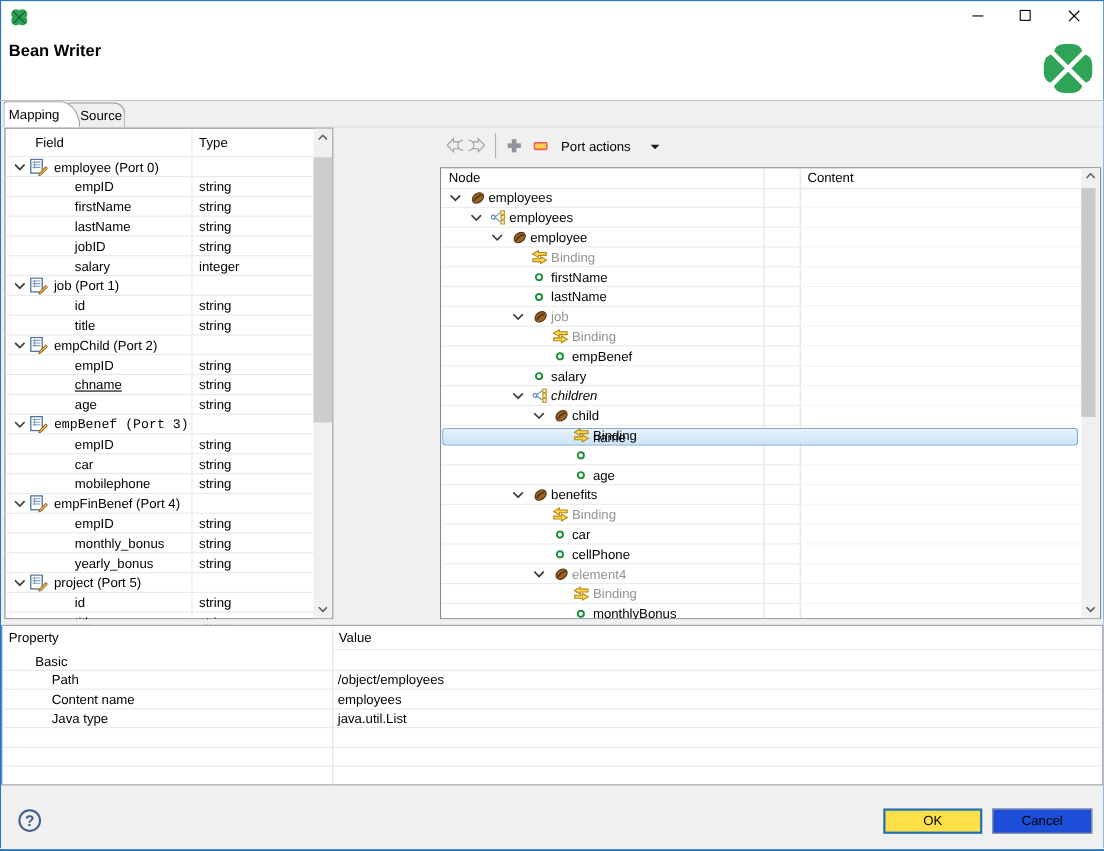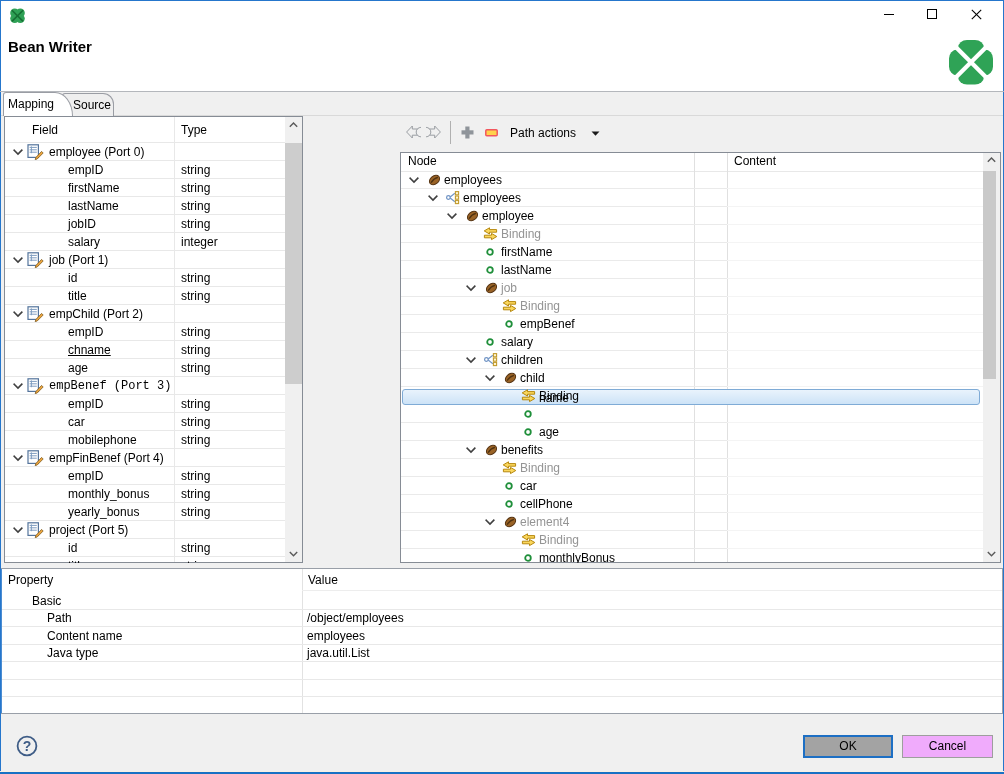--- a/index.html
+++ b/index.html
@@ -204,21 +204,21 @@
     <circle cx="0.1" cy="7.1" r="4.7" fill="#f0f0f0" stroke="#999da2" stroke-width="1"></circle>
   </svg>
 <div class="abs" style="left:450px;top:121px;width:1px;height:23px;background:#b0b0b0"></div>
 <svg style="position:absolute;left:461px;top:126px" width="13" height="13" viewBox="0 0 13 13">
     <rect x="4.3" y="0.5" width="4.2" height="12" fill="#8f949a"></rect>
     <rect x="0.5" y="4.3" width="12" height="4.2" fill="#8f949a"></rect>
   </svg>
 <svg style="position:absolute;left:485px;top:129px" width="13" height="8" viewBox="0 0 13 8">
     <rect x="0.8" y="0.8" width="11.4" height="6" rx="1" fill="#ffd24b" stroke="#f2565e" stroke-width="1.5"></rect>
   </svg>
-<div class="txt" style="left:510px;top:124px;">Path actions</div>
+<div class="txt" style="left:510px;top:124px;">Port actions</div>
 <svg style="position:absolute;left:591px;top:131px" width="9" height="5" viewBox="0 0 9 5">
     <polygon points="0.5,0.5 8.5,0.5 4.5,4.7" fill="#1a1a1a"></polygon>
   </svg>
 <div class="abs" style="left:400px;top:152px;width:601px;height:411px;background:#fff;border:1px solid #868c95;box-sizing:border-box"></div>
 <div class="txt" style="left:408px;top:152px;">Node</div>
 <div class="txt" style="left:734px;top:152px;">Content</div>
 <div class="hline" style="left:401px;top:171px;width:582px;"></div>
 <div class="vline" style="left:694px;top:153px;height:409px;background:#e0e0e0"></div>
 <div class="vline" style="left:727px;top:153px;height:409px;background:#e0e0e0"></div>
 <svg style="position:absolute;left:409px;top:177px" width="10" height="7" viewBox="0 0 10 7">
@@ -313,21 +313,21 @@
     <polyline points="1.2,1.2 5,5 8.8,1.2" fill="none" stroke="#404040" stroke-width="1.6" stroke-linecap="square"></polyline>
   </svg>
 <svg style="position:absolute;left:484px;top:353px" width="14" height="14" viewBox="0 0 14 14">
     <circle cx="2.4" cy="6.5" r="1.8" fill="none" stroke="#6f93c4" stroke-width="1.2"></circle>
     <line x1="4.2" y1="6" x2="8.8" y2="2.3" stroke="#6f93c4" stroke-width="1.1"></line>
     <line x1="4.2" y1="7" x2="8.8" y2="10.7" stroke="#6f93c4" stroke-width="1.1"></line>
     <rect x="9.4" y="0.6" width="3.2" height="3.2" fill="#fdf3cf" stroke="#c29b2e" stroke-width="1.1"></rect>
     <rect x="9.4" y="5" width="3.2" height="3.2" fill="#fdf3cf" stroke="#c29b2e" stroke-width="1.1"></rect>
     <rect x="9.4" y="9.4" width="3.2" height="3.2" fill="#fdf3cf" stroke="#c29b2e" stroke-width="1.1"></rect>
   </svg>
-<div class="txt" style="left:501px;top:351px;">children</div>
+<div class="txt" style="left:501px;top:351px;font-style:italic;">children</div>
 <div class="hline" style="left:401px;top:368px;width:326px;background:#eaeaea"></div>
 <div class="hline" style="left:727px;top:368px;width:256px;background:#f4f4f4"></div>
 <svg style="position:absolute;left:485px;top:375px" width="10" height="7" viewBox="0 0 10 7">
     <polyline points="1.2,1.2 5,5 8.8,1.2" fill="none" stroke="#404040" stroke-width="1.6" stroke-linecap="square"></polyline>
   </svg>
 <svg style="position:absolute;left:504px;top:372px" width="13" height="12" viewBox="0 0 13 12">
     <g transform="rotate(-38 6.5 6)">
       <ellipse cx="6.5" cy="6" rx="5.6" ry="4.1" fill="#9a6326" stroke="#553312" stroke-width="1"></ellipse>
       <path d="M2.2 6 Q6.5 4.2 10.8 6" fill="none" stroke="#4e3110" stroke-width="1.4"></path>
     </g>
@@ -433,13 +433,13 @@
 <div class="hline" style="left:2px;top:644px;width:1000px;"></div>
 <div class="hline" style="left:2px;top:661px;width:1000px;"></div>
 <div class="hline" style="left:2px;top:679px;width:1000px;"></div>
 <div class="hline" style="left:2px;top:696px;width:1000px;"></div>
 <div class="abs" style="left:1px;top:569px;width:1px;height:144px;background:#4a8cd2"></div>
 <div class="abs" style="left:1px;top:715px;width:1002px;height:56px;background:#f0f0f0"></div>
 <svg style="position:absolute;left:16px;top:735px" width="22" height="22" viewBox="0 0 22 22">
     <circle cx="11" cy="11" r="9.4" fill="none" stroke="#3e5c86" stroke-width="1.8"></circle>
     <text x="11" y="15.5" text-anchor="middle" font-family="Liberation Sans" font-size="14" font-weight="bold" fill="#3e5c86">?</text>
   </svg>
-<div class="abs" style="left:803px;top:735px;width:90px;height:23px;background:#a3a3a3;border:2px solid #1d6fc4;box-sizing:border-box;text-align:center;line-height:19px;">OK</div>
-<div class="abs" style="left:902px;top:735px;width:91px;height:23px;background:#f0abfc;border:1px solid #9e9e9e;box-sizing:border-box;text-align:center;line-height:21px;">Cancel</div>
+<div class="abs" style="left:803px;top:735px;width:90px;height:23px;background:#fde047;border:2px solid #1d6fc4;box-sizing:border-box;text-align:center;line-height:19px;">OK</div>
+<div class="abs" style="left:902px;top:735px;width:91px;height:23px;background:#1d4ed8;border:1px solid #9e9e9e;box-sizing:border-box;text-align:center;line-height:21px;">Cancel</div>
 </body></html>

